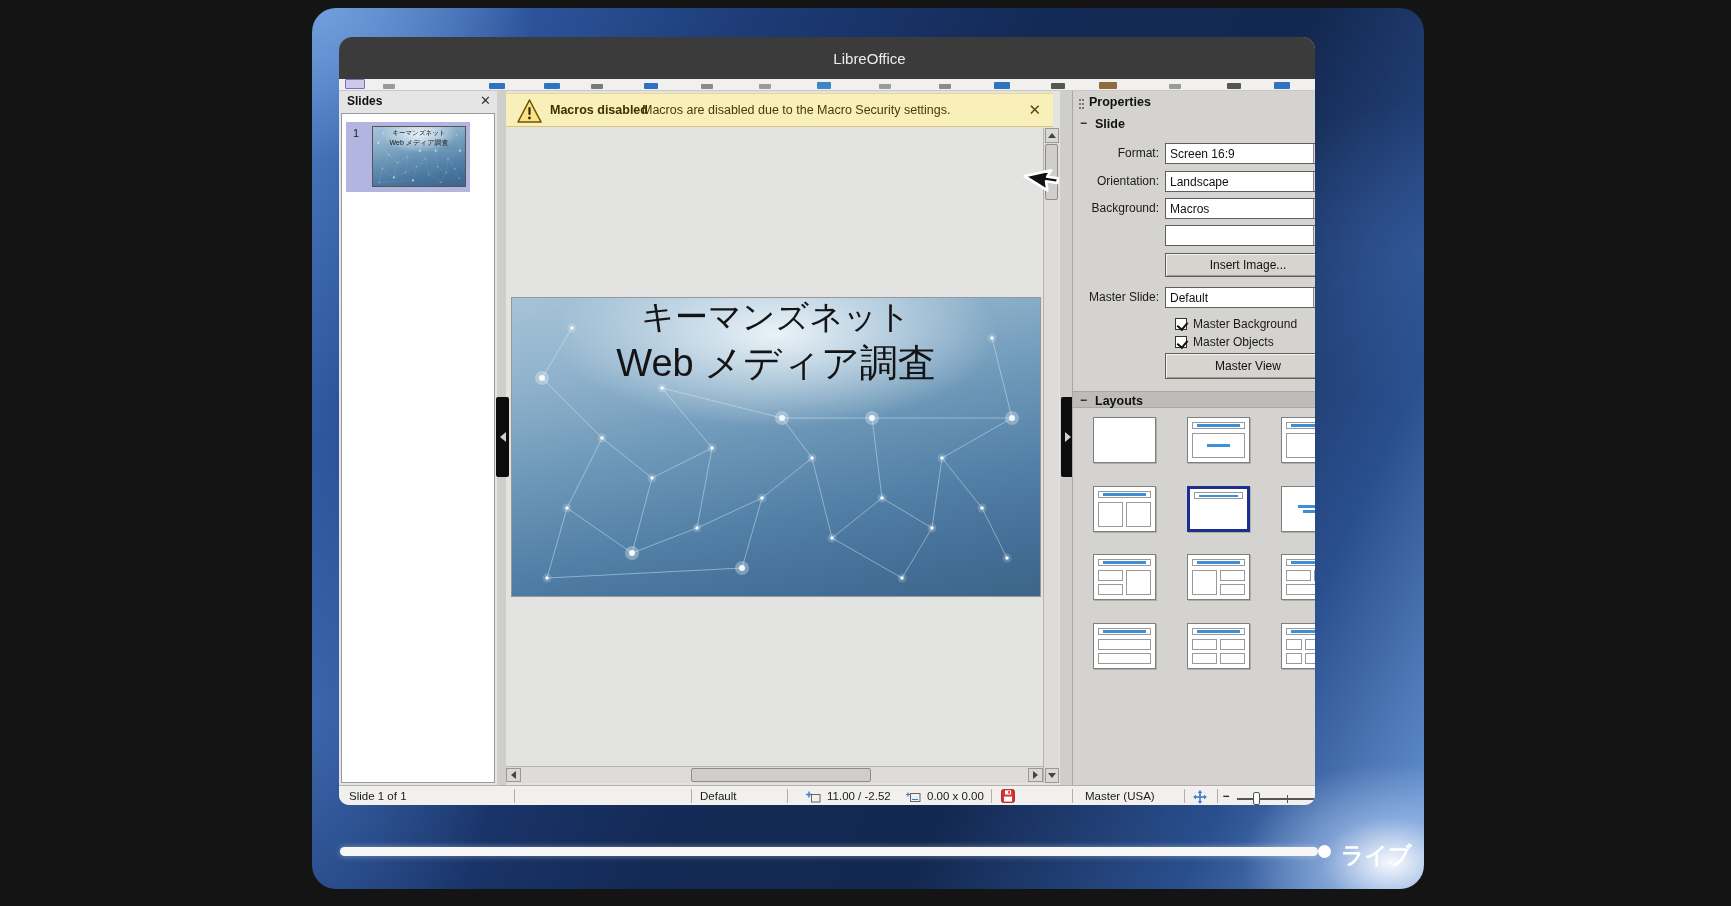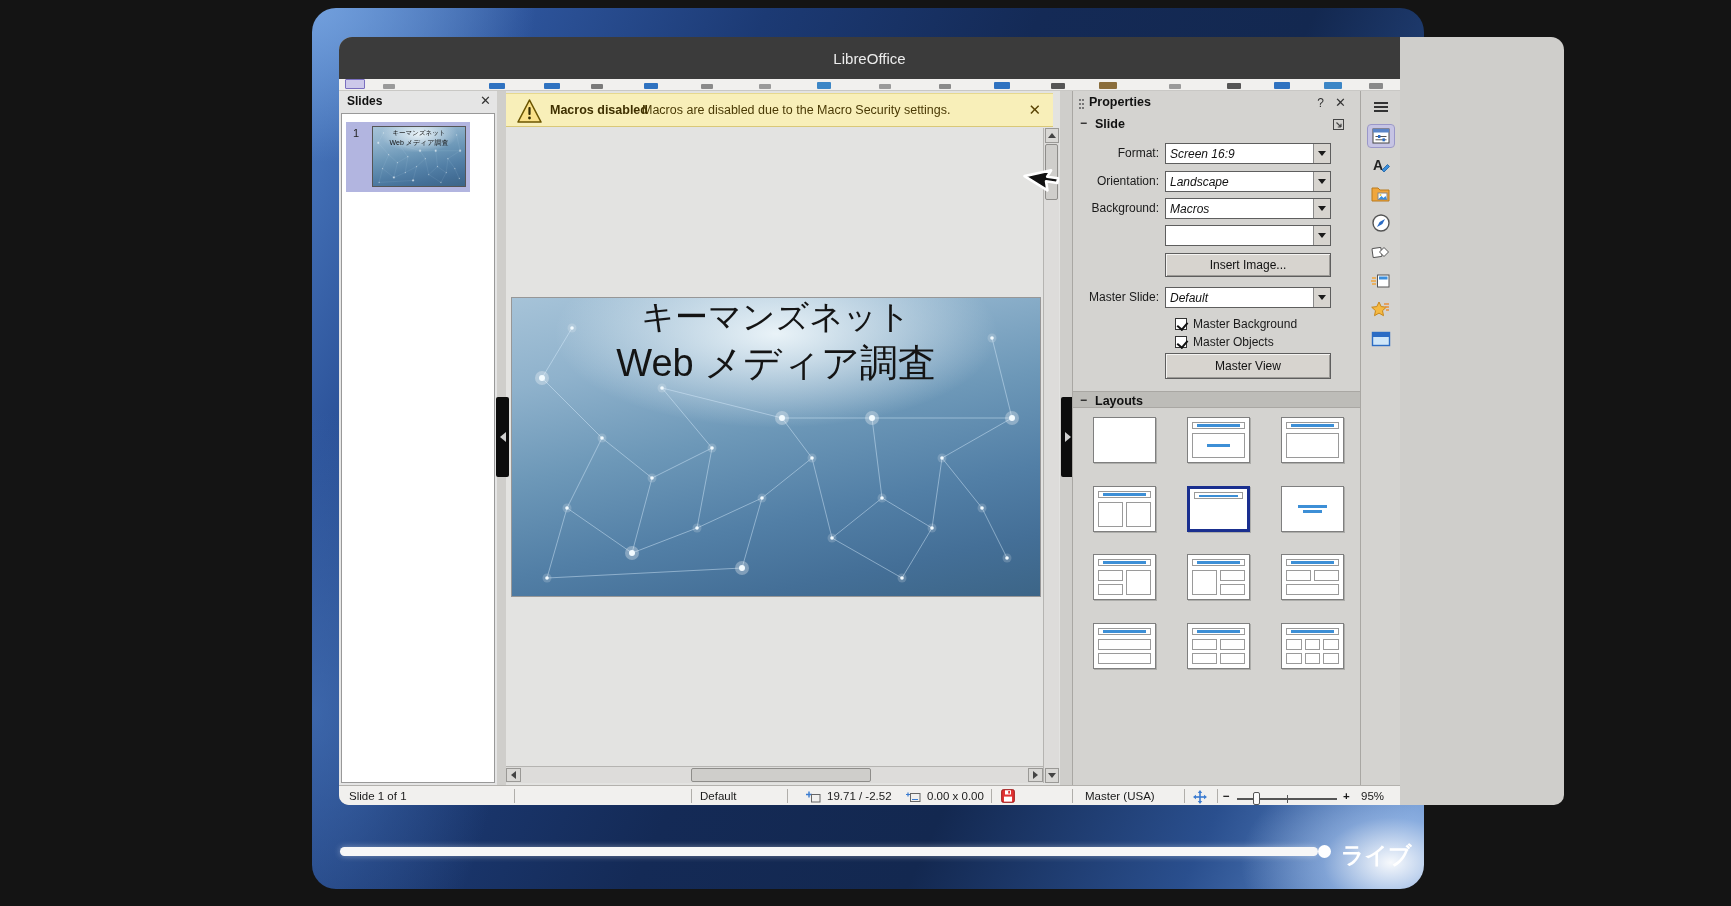--- a/index.html
+++ b/index.html
@@ -9,21 +9,21 @@
   
   .frame{position:absolute;left:312px;top:8px;width:1112px;height:881px;border-radius:24px;
     background:
       radial-gradient(150px 100px at 97% 97%, rgba(255,255,255,.95), rgba(190,215,250,.45) 45%, rgba(190,215,250,0) 100%),
       radial-gradient(320px 220px at 0% 0%, rgba(120,165,225,.85), rgba(120,165,225,0) 70%),
       radial-gradient(260px 420px at 0% 80%, rgba(70,115,185,.7), rgba(70,115,185,0) 72%),
       radial-gradient(280px 220px at 100% 28%, rgba(60,100,170,.5), rgba(60,100,170,0) 70%),
       linear-gradient(115deg,#4f7fc4 0%,#2d549b 14%,#1c3a74 30%,#142a56 48%,#132850 66%,#2a4f8e 84%,#5e8ac9 97%);}
 
   
-  .window{position:absolute;left:339px;top:37px;width:1225px;height:768px;background:#cfcecb;
+  .window{position:absolute;left:339px;top:37px;width:976px;height:768px;background:#cfcecb;
     border-radius:13px 13px 10px 10px;overflow:hidden;}
   .titlebar{position:absolute;left:0;top:0;width:1061px;height:42px;background:#3b3b3b;
     display:flex;align-items:center;justify-content:center;color:#ececec;font-size:15px;}
   .toolbar{position:absolute;left:0;top:42px;width:1061px;height:12px;background:#f1f0ee;overflow:hidden;border-bottom:1px solid #c9c8c5;}
   .toolbar .frag{position:absolute;bottom:1px;border-radius:1px;}
 
   
   .slidespanel{position:absolute;left:0;top:54px;width:158px;height:694px;background:#e5e5e5;}
   .sp-header{position:absolute;left:0;top:0;width:100%;height:22px;}
   .sp-title{position:absolute;left:8px;top:3px;font-size:12px;font-weight:bold;color:#111;}
@@ -74,21 +74,21 @@
   .props{position:absolute;left:733px;top:54px;width:288px;height:694px;background:#d4d3d0;border-left:1px solid #a9a7a3;}
   .grip{position:absolute;left:6px;top:8px;width:2px;height:2px;background:#777;
     box-shadow:0 4px 0 #777,0 8px 0 #777,3px 0 0 #777,3px 4px 0 #777,3px 8px 0 #777;}
   .props-title{position:absolute;left:16px;top:4px;font-size:12.5px;font-weight:bold;color:#111;}
   .props-help{position:absolute;right:36px;top:5px;font-size:12px;color:#333;}
   .props-close{position:absolute;right:14px;top:4px;font-size:13px;color:#333;}
   .sect{position:absolute;left:0;width:288px;height:18px;}
   .sect .minus{position:absolute;left:7px;top:1px;font-size:12px;font-weight:bold;color:#222;}
   .sect .stitle{position:absolute;left:22px;top:2px;font-size:12.5px;font-weight:bold;color:#111;}
   .prow-label{position:absolute;left:0;width:86px;font-size:12px;color:#1a1a1a;text-align:right;line-height:21px;height:21px;}
-  .dd{position:absolute;left:92px;width:166px;height:21px;background:#fff;border:1px solid #5e5e5e;display:flex;align-items:center;font-style:italic;}
+  .dd{position:absolute;left:92px;width:166px;height:21px;background:#fff;border:1px solid #5e5e5e;display:flex;align-items:center;}
   .dd .val{font-size:12px;color:#111;padding-left:4px;flex:1;white-space:nowrap;overflow:hidden;}
   .dd .btn{width:17px;height:100%;background:#d7d4cf;border-left:1px solid #8a8a8a;display:flex;align-items:center;justify-content:center;}
   .dd .btn .tri.down{border-top:5px solid #1a1a1a;}
   .pbtn{position:absolute;left:92px;width:166px;background:#d7d4cf;border:1px solid #5e5e5e;
     box-shadow:inset 1px 1px 0 #f5f4f2, inset -1px -1px 0 #9d9b97;
     font-size:12px;color:#111;display:flex;align-items:center;justify-content:center;}
   .cbrow{position:absolute;left:96px;height:14px;display:flex;align-items:center;gap:6px;margin-left:6px;}
   .cb{width:12px;height:12px;background:#fff;border:1px solid #333;position:relative;flex:0 0 auto;}
   .cb.checked::after{content:"";position:absolute;left:2.5px;top:0.5px;width:5px;height:8px;border:solid #111;border-width:0 2px 2px 0;transform:rotate(40deg);}
   .cbl{font-size:12px;color:#1a1a1a;}
@@ -610,21 +610,21 @@
       <span class="sb-div" style="left:175px;"></span>
       <span class="sb-div" style="left:352px;"></span>
       <span class="sb" style="left:361px;">Default</span>
       <span class="sb-div" style="left:448px;"></span>
       <span class="sb" style="left:466px;top:4px;">
         <svg width="16" height="13" viewBox="0 0 16 13">
             <path d="M1 4.5h6M4 1.5v6" stroke="#3a7bd0" stroke-width="1.4"></path>
             <rect x="6.5" y="4.5" width="8.5" height="7.5" fill="none" stroke="#666"></rect>
           </svg>
       </span>
-      <span class="sb" style="left:488px;">19.71 / -2.52</span>
+      <span class="sb" style="left:488px;">11.00 / -2.52</span>
       <span class="sb" style="left:566px;top:4px;">
         <svg width="16" height="13" viewBox="0 0 16 13">
             <path d="M1 4.5h4M3 2.5v4" stroke="#3a7bd0" stroke-width="1.2"></path>
             <rect x="5.5" y="3.5" width="9.5" height="8" fill="none" stroke="#666"></rect>
             <path d="M7 9.5h6" stroke="#3a7bd0"></path>
           </svg>
       </span>
       <span class="sb" style="left:588px;">0.00 x 0.00</span>
       <span class="sb-div" style="left:652px;"></span>
       <span class="sb" style="left:662px;top:3px;">

